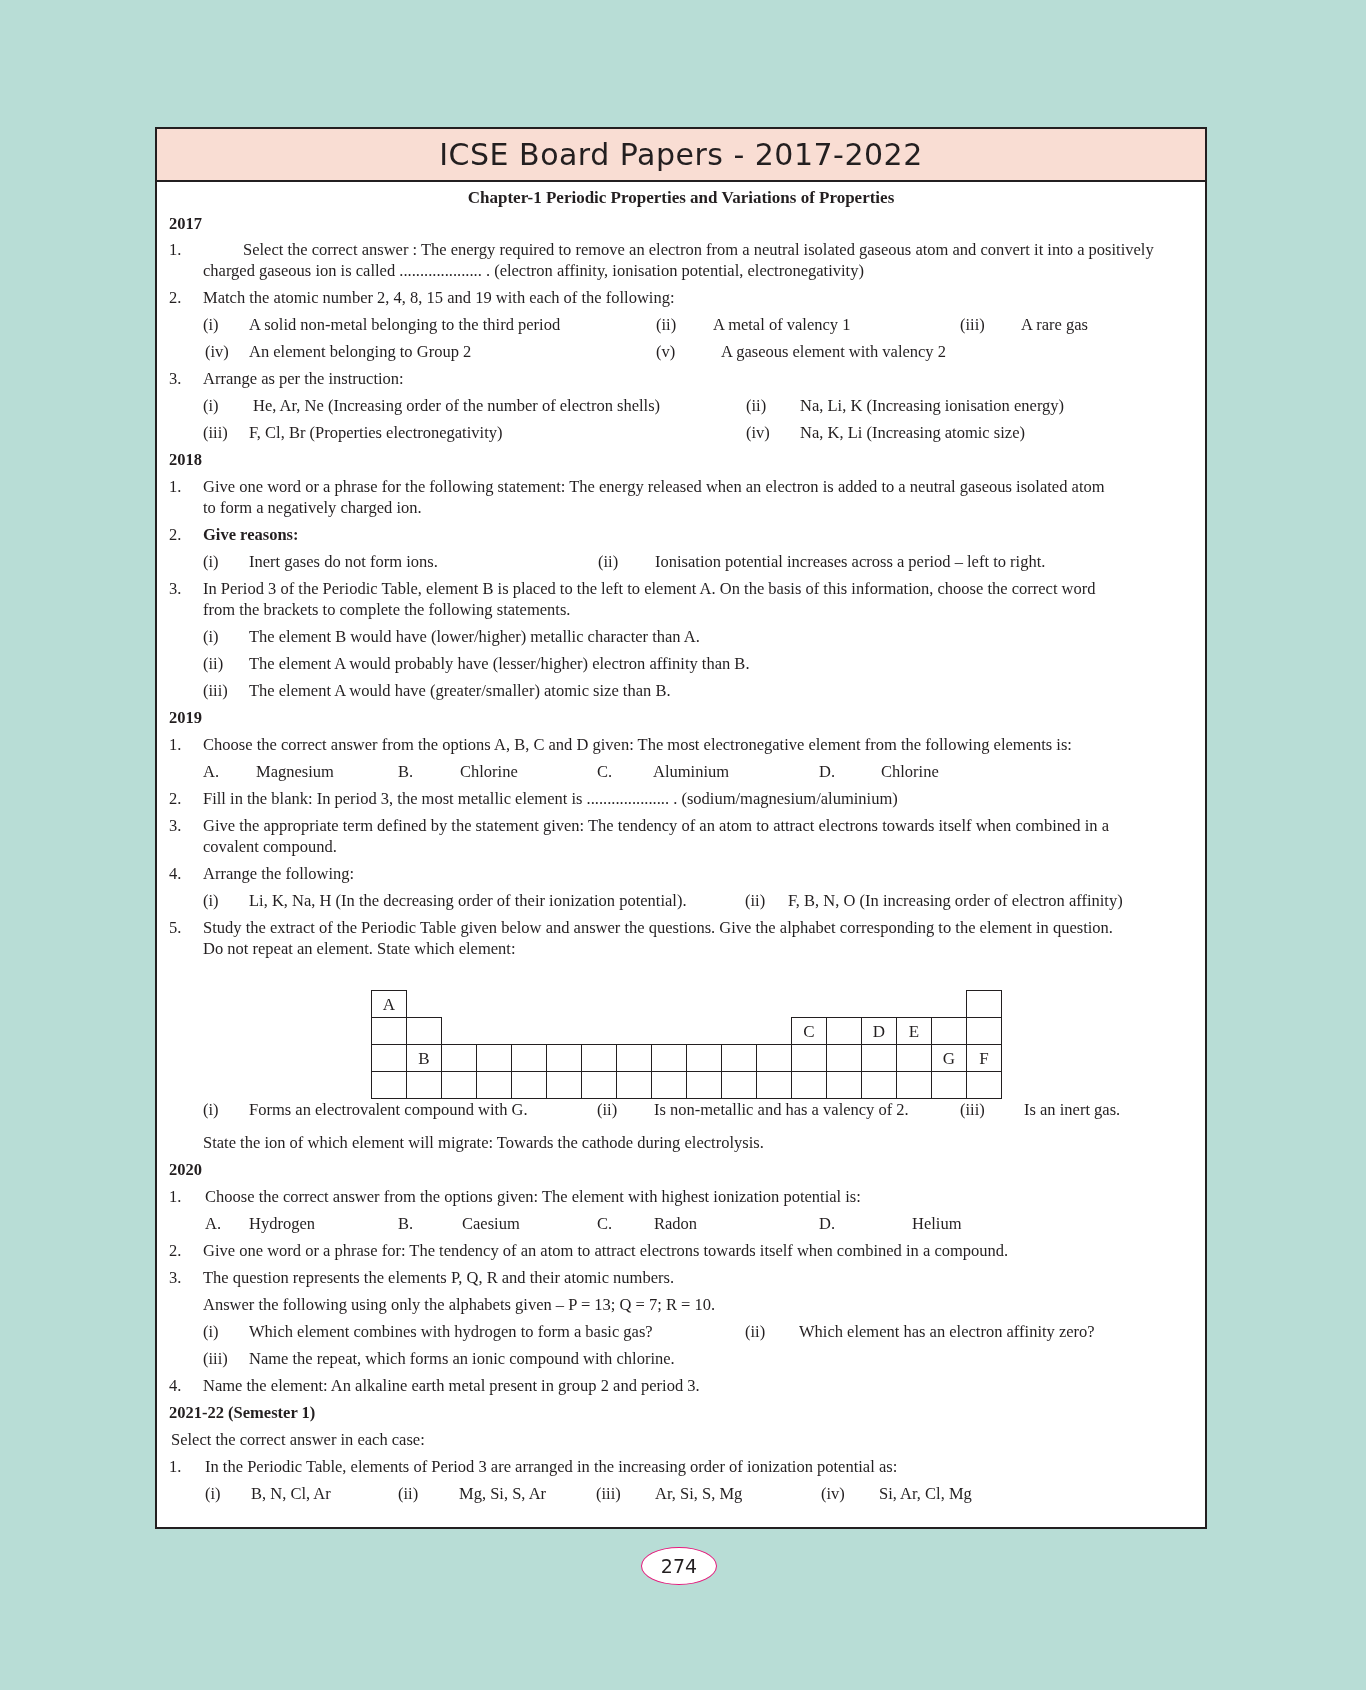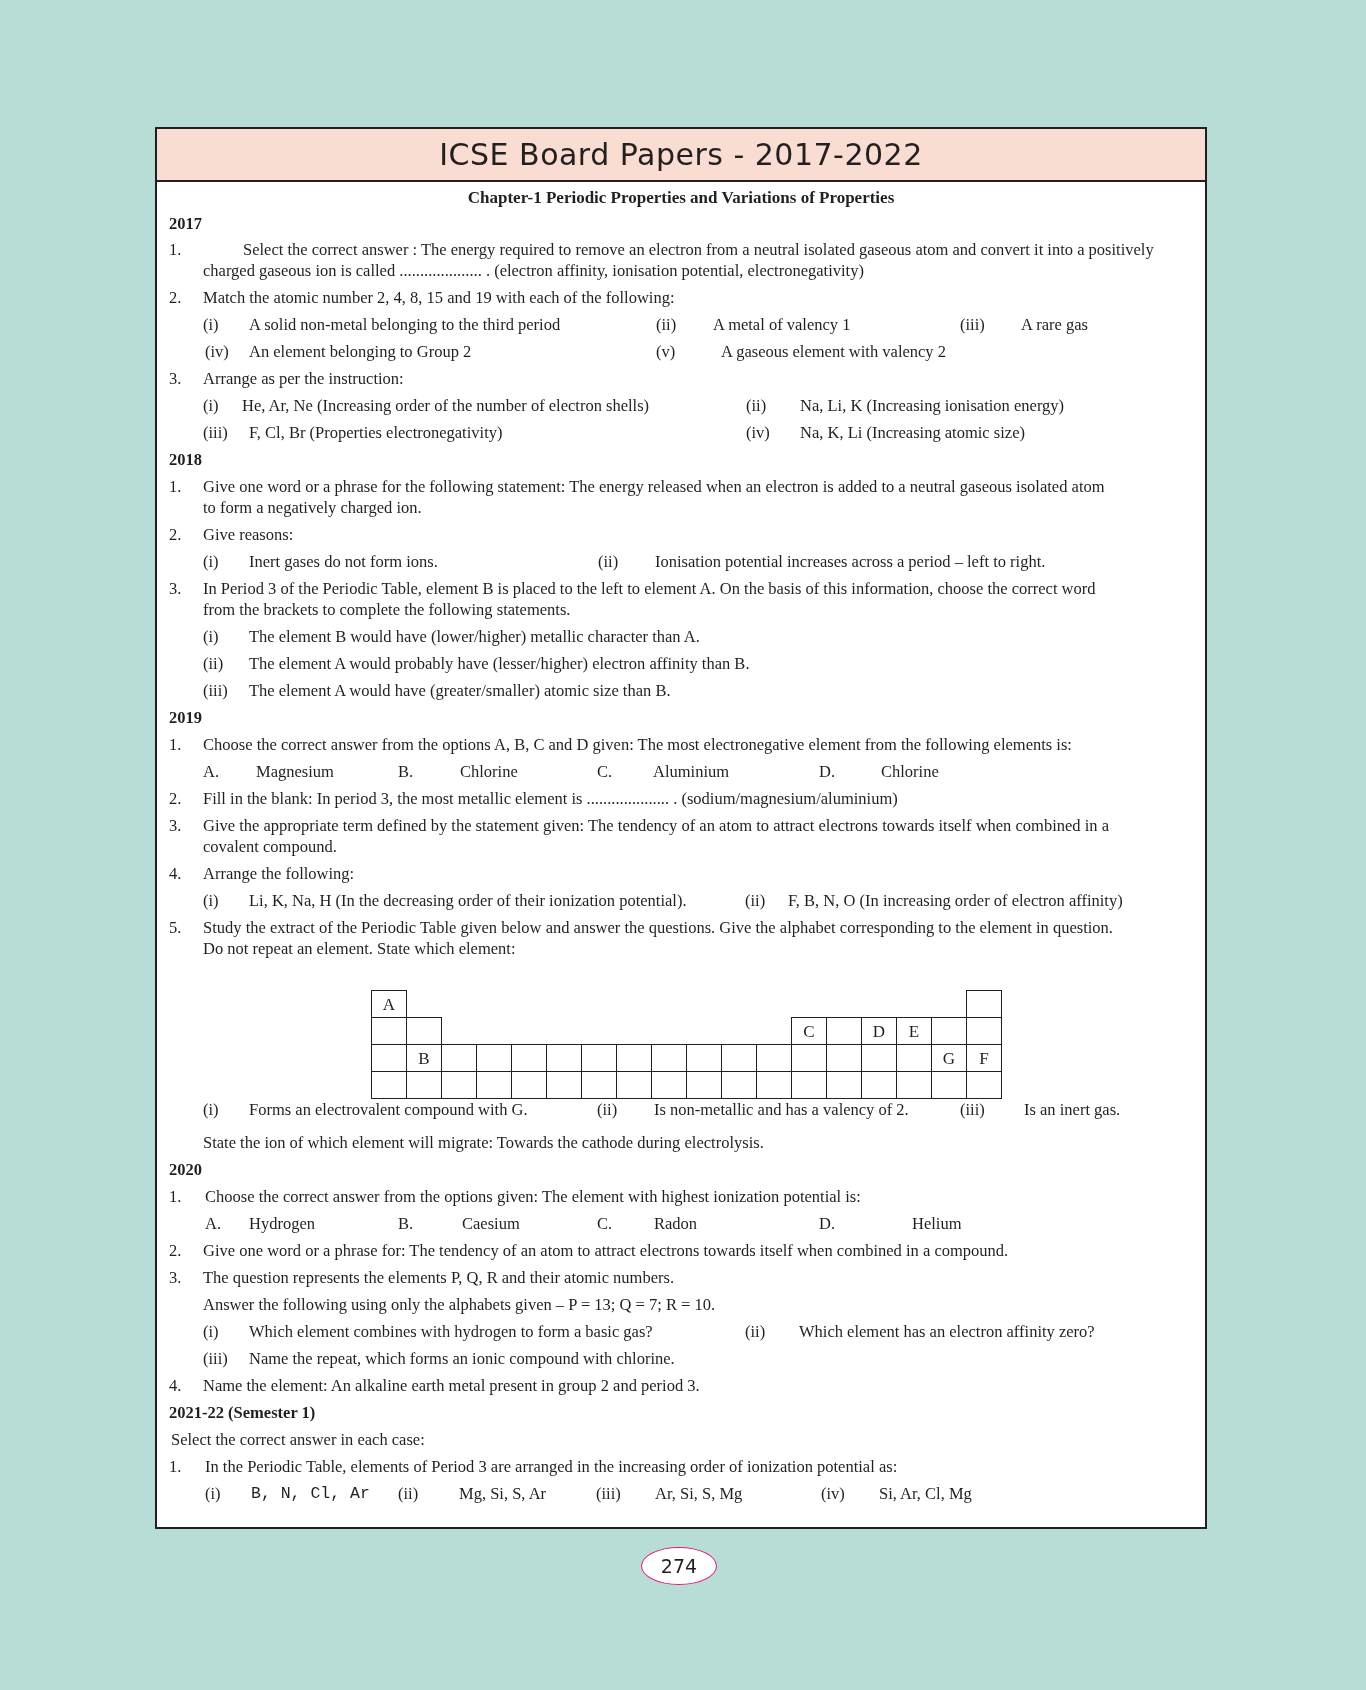--- a/index.html
+++ b/index.html
@@ -120,33 +120,33 @@
       <div class="line" style="left: 556px; top: 133px;">A metal of valency 1</div>
       <div class="line" style="left: 803px; top: 133px;">(iii)</div>
       <div class="line" style="left: 864px; top: 133px;">A rare gas</div>
       <div class="line" style="left: 48px; top: 160px;">(iv)</div>
       <div class="line" style="left: 92px; top: 160px;">An element belonging to Group 2</div>
       <div class="line" style="left: 499px; top: 160px;">(v)</div>
       <div class="line" style="left: 556px; top: 160px; margin-left: 8px;">A gaseous element with valency 2</div>
       <div class="line" style="left: 12px; top: 187px;">3.</div>
       <div class="line" style="left: 46px; top: 187px;">Arrange as per the instruction:</div>
       <div class="line" style="left: 46px; top: 214px;">(i)</div>
-      <div class="line" style="left: 85px; top: 214px;">He, Ar, Ne (Increasing order of the number of electron shells)</div>
+      <div class="line" style="left: 96px; top: 214px;">He, Ar, Ne (Increasing order of the number of electron shells)</div>
       <div class="line" style="left: 589px; top: 214px;">(ii)</div>
       <div class="line" style="left: 643px; top: 214px;">Na, Li, K (Increasing ionisation energy)</div>
       <div class="line" style="left: 46px; top: 241px;">(iii)</div>
       <div class="line" style="left: 92px; top: 241px;">F, Cl, Br (Properties electronegativity)</div>
       <div class="line" style="left: 589px; top: 241px;">(iv)</div>
       <div class="line" style="left: 643px; top: 241px;">Na, K, Li (Increasing atomic size)</div>
       <div class="line year" style="left: 12px; top: 268px;">2018</div>
       <div class="line" style="left: 12px; top: 295px;">1.</div>
       <div class="line" style="left: 46px; top: 295px;">Give one word or a phrase for the following statement: The energy released when an electron is added to a neutral gaseous isolated atom</div>
       <div class="line" style="left: 46px; top: 316px;">to form a negatively charged ion.</div>
       <div class="line" style="left: 12px; top: 343px;">2.</div>
-      <div class="line" style="left: 46px; top: 343px;">Give reasons:</div>
+      <div class="line" style="left: 46px; top: 343px; font-weight: bold;">Give reasons:</div>
       <div class="line" style="left: 46px; top: 370px;">(i)</div>
       <div class="line" style="left: 92px; top: 370px;">Inert gases do not form ions.</div>
       <div class="line" style="left: 441px; top: 370px;">(ii)</div>
       <div class="line" style="left: 498px; top: 370px;">Ionisation potential increases across a period – left to right.</div>
       <div class="line" style="left: 12px; top: 397px;">3.</div>
       <div class="line" style="left: 46px; top: 397px;">In Period 3 of the Periodic Table, element B is placed to the left to element A. On the basis of this information, choose the correct word</div>
       <div class="line" style="left: 46px; top: 418px;">from the brackets to complete the following statements.</div>
       <div class="line" style="left: 46px; top: 445px;">(i)</div>
       <div class="line" style="left: 92px; top: 445px;">The element B would have (lower/higher) metallic character than A.</div>
       <div class="line" style="left: 46px; top: 472px;">(ii)</div>
@@ -207,21 +207,21 @@
       <div class="line" style="left: 642px; top: 1140px;">Which element has an electron affinity zero?</div>
       <div class="line" style="left: 46px; top: 1167px;">(iii)</div>
       <div class="line" style="left: 92px; top: 1167px;">Name the repeat, which forms an ionic compound with chlorine.</div>
       <div class="line" style="left: 12px; top: 1194px;">4.</div>
       <div class="line" style="left: 46px; top: 1194px;">Name the element: An alkaline earth metal present in group 2 and period 3.</div>
       <div class="line year" style="left: 12px; top: 1221px;">2021-22 (Semester 1)</div>
       <div class="line" style="left: 14px; top: 1248px;">Select the correct answer in each case:</div>
       <div class="line" style="left: 12px; top: 1275px;">1.</div>
       <div class="line" style="left: 48px; top: 1275px; text-align: right;">In the Periodic Table, elements of Period 3 are arranged in the increasing order of ionization potential as:</div>
       <div class="line" style="left: 48px; top: 1302px;">(i)</div>
-      <div class="line" style="left: 94px; top: 1302px; font-family: Liberation Mono, monospace;">B, N, Cl, Ar</div>
+      <div class="line" style="left: 94px; top: 1302px;">B, N, Cl, Ar</div>
       <div class="line" style="left: 241px; top: 1302px;">(ii)</div>
       <div class="line" style="left: 302px; top: 1302px;">Mg, Si, S, Ar</div>
       <div class="line" style="left: 439px; top: 1302px;">(iii)</div>
       <div class="line" style="left: 498px; top: 1302px;">Ar, Si, S, Mg</div>
       <div class="line" style="left: 664px; top: 1302px;">(iv)</div>
       <div class="line" style="left: 722px; top: 1302px;">Si, Ar, Cl, Mg</div>
     </div>
 </div>
 
 <div class="page-num">274</div>

